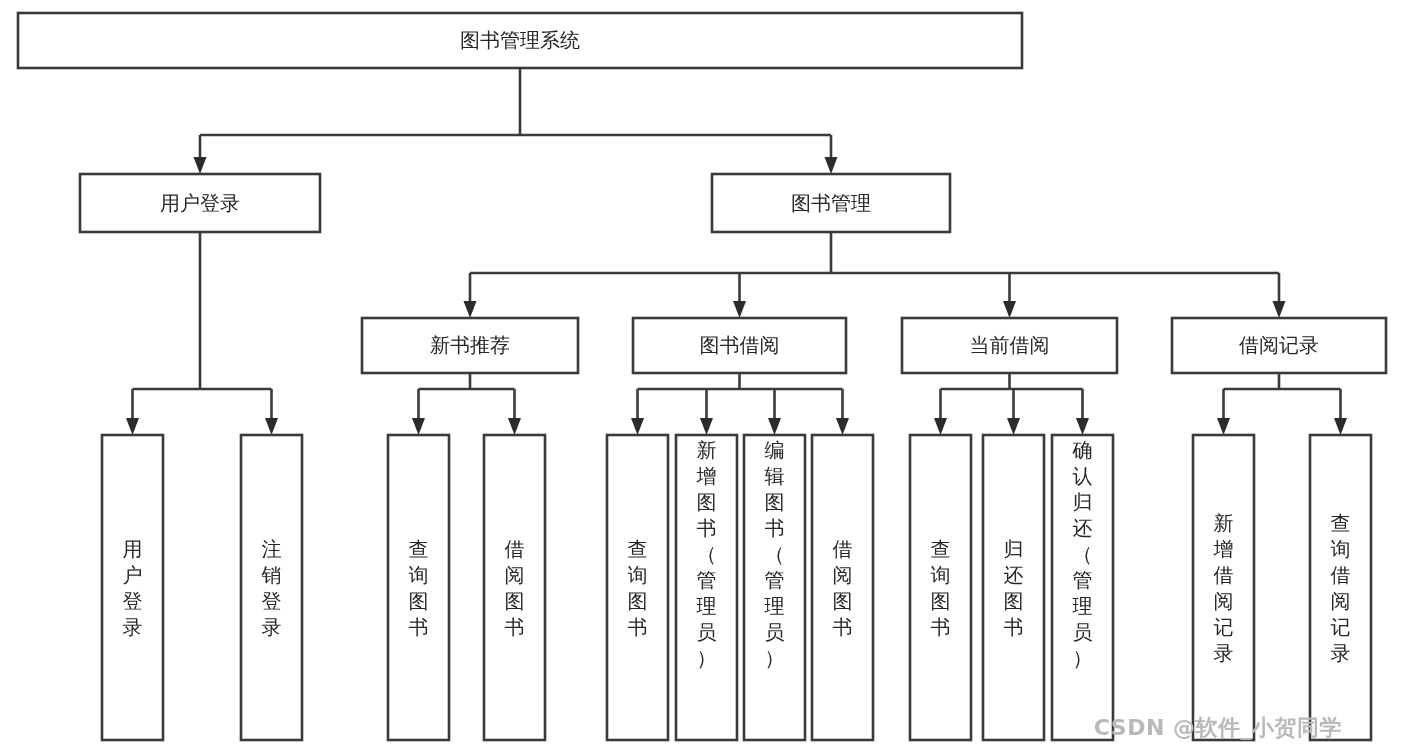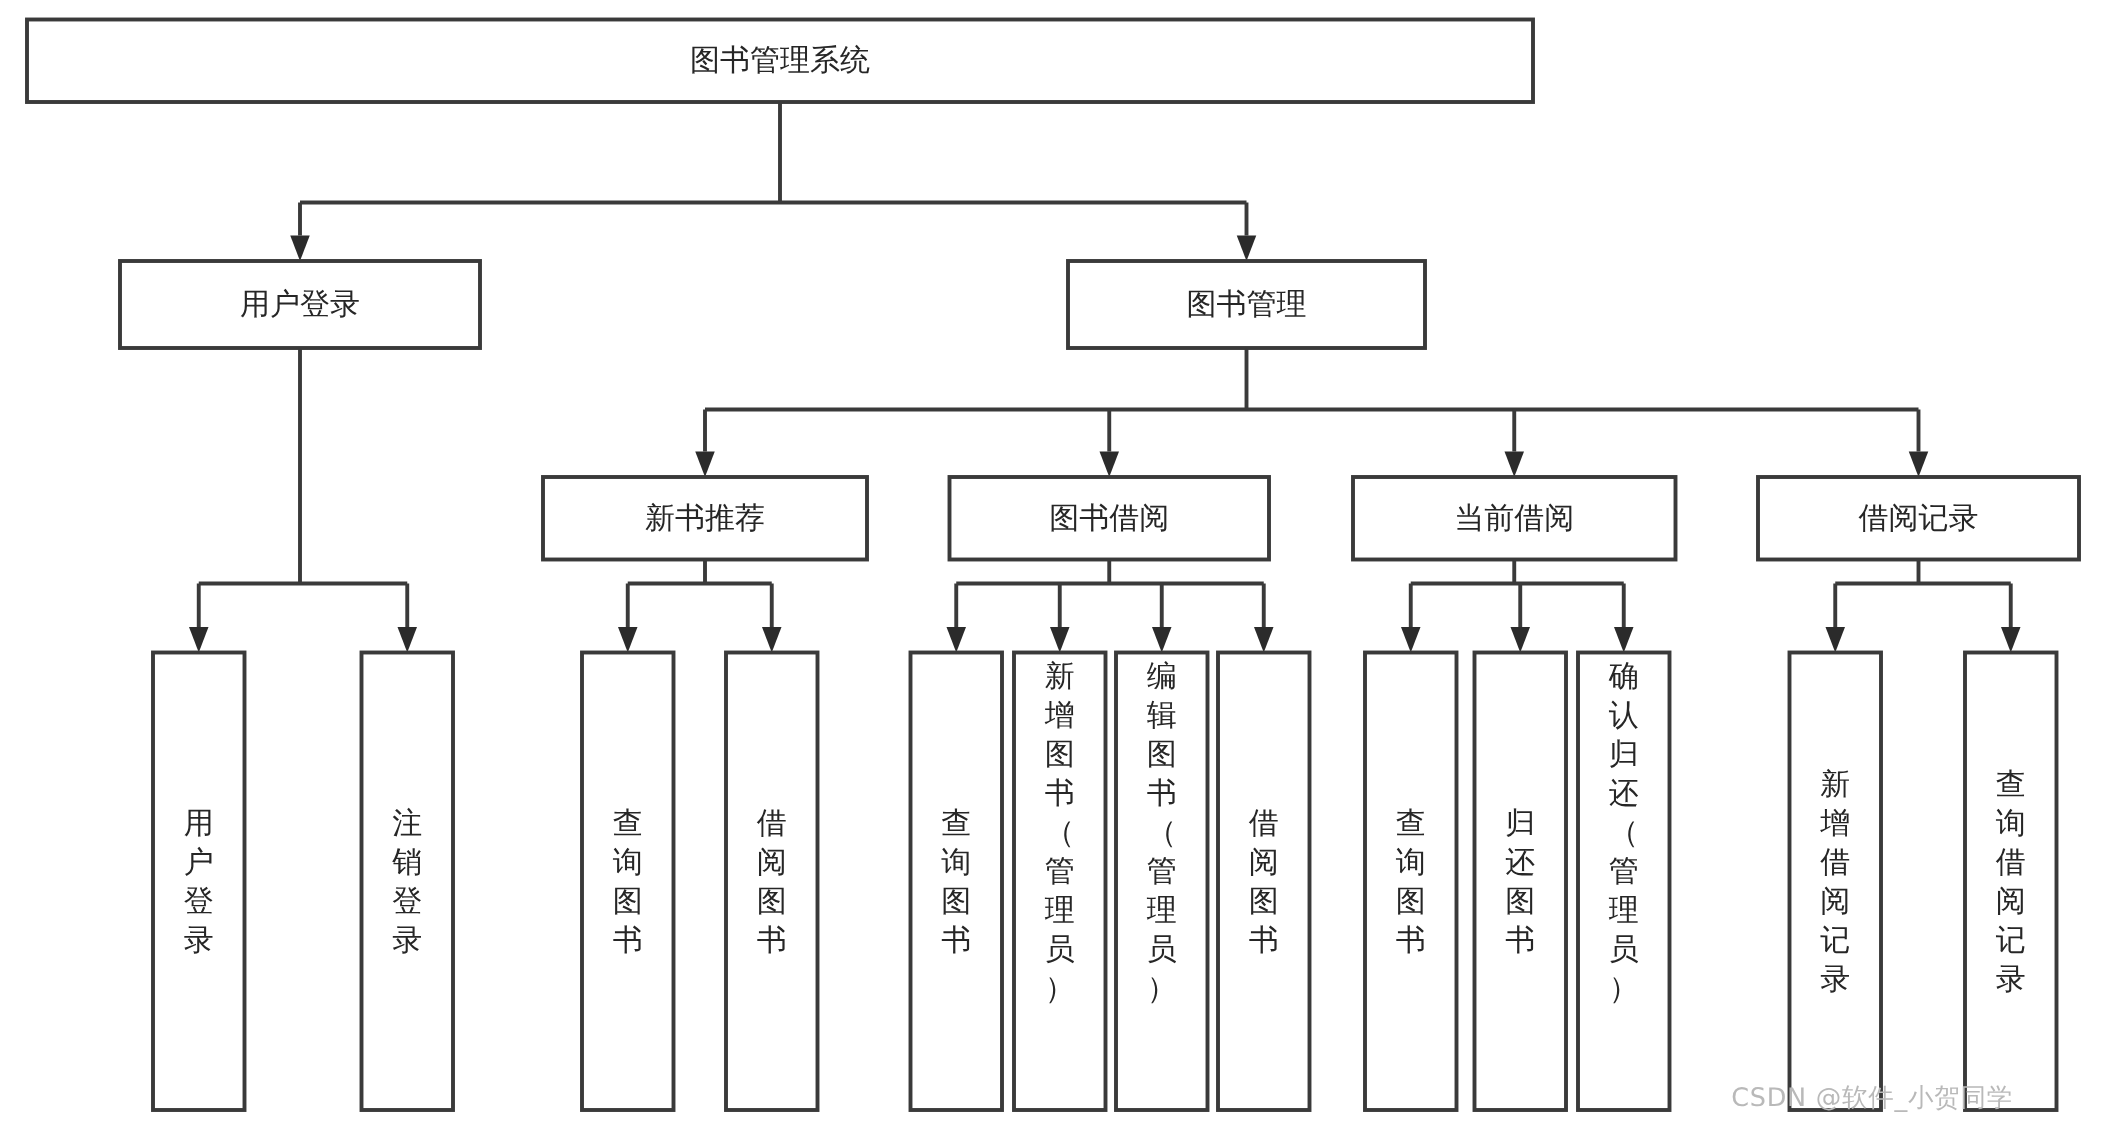--- a/index.html
+++ b/index.html
@@ -54,25 +54,26 @@
   }
   .arrow-head {
     fill: #2b2b2b;
     stroke: none;
   }
   .watermark {
     position: absolute;
     right: 8px;
     bottom: 4px;
     font-family: "DejaVu Sans", "Liberation Sans", sans-serif;
-    font-size: 17px;
+    font-size: 22px;
     color: #b9b9b9;
     white-space: nowrap;
     letter-spacing: 0.5px;
     user-select: none;
+    font-weight: bold;
   }
 </style>
 </head>
 <body>
 
 <div id="diagram-root">
 
   <svg id="flow" viewBox="0 0 1405 747">
     <g id="edges-layer">
         <path d="M 520 68 L 520 135" class="edge"></path>

